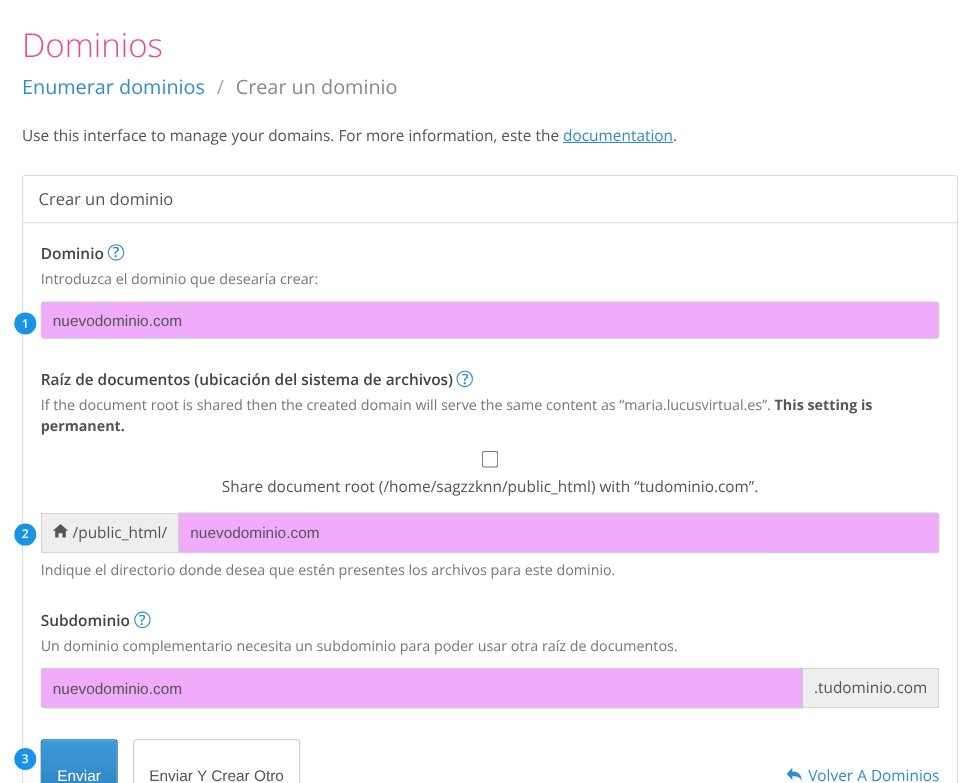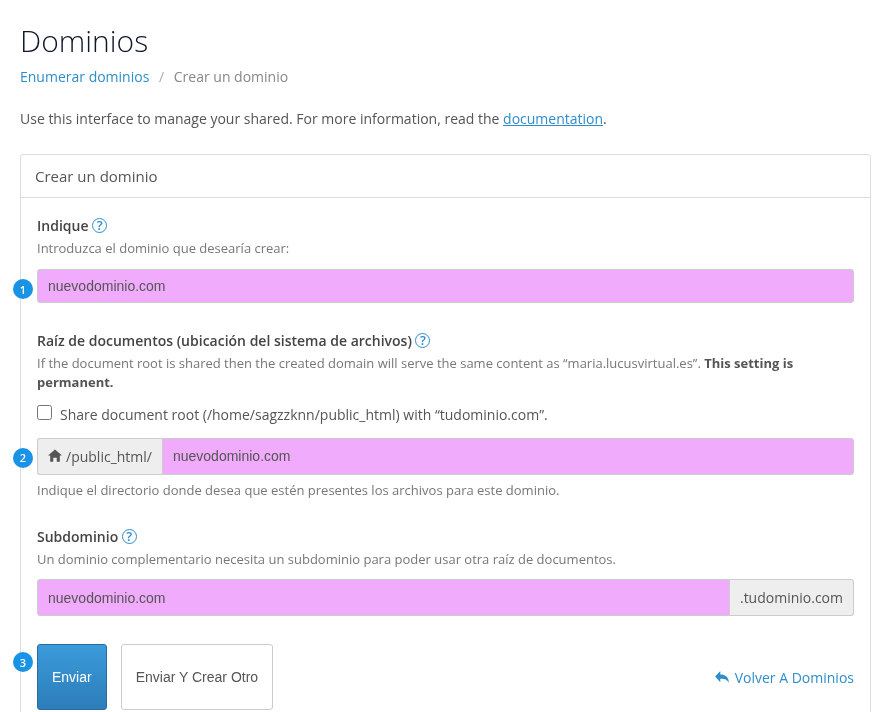--- a/index.html
+++ b/index.html
@@ -6,26 +6,26 @@
   body {
     font-family: -apple-system, BlinkMacSystemFont, "Segoe UI", "Open Sans", Helvetica, Arial, sans-serif;
     font-size: 14px;
     color: #555;
     background: #fff;
     padding: 20px;
   }
   .page-title {
     font-size: 30px;
     font-weight: 300;
-    color: #0f172a;
+    color: #ec4899;
     margin-bottom: 6px;
   }
   .breadcrumb {
     margin-bottom: 22px;
-    font-size: 14px;
+    font-size: 18px;
   }
   .breadcrumb a { color: #2f8dca; text-decoration: none; }
   .breadcrumb .sep { color: #aaa; margin: 0 6px; }
   .breadcrumb .current { color: #888; }
   .intro { color: #555; margin-bottom: 24px; line-height: 1.6; }
   .intro a { color: #2f8dca; text-decoration: underline; }
   .panel {
     border: 1px solid #ddd;
     border-radius: 3px;
     margin-bottom: 20px;
@@ -87,24 +87,25 @@
     white-space: nowrap;
   }
   .input-group-addon:first-child { border-right: none; border-radius: 3px 0 0 3px; }
   .input-group-addon:last-child { border-left: none; border-radius: 0 3px 3px 0; }
   .input-group .form-control { border-radius: 0; flex: 1; }
   .input-group .form-control:first-child { border-radius: 3px 0 0 3px; }
   .input-group .form-control:last-child { border-radius: 0 3px 3px 0; }
   .input-group .form-control.single-right { border-radius: 0 3px 3px 0; }
   .checkbox-row {
     display: flex;
-    align-items: flex-start;
+    align-items: center;
     gap: 8px;
     margin: 12px 0 14px;
     color: #555;
+    flex-direction: column;
   }
   .checkbox-row input[type="checkbox"] { width: 15px; height: 15px; cursor: pointer; }
   .post-input-text { color: #777; font-size: 13px; margin-top: 6px; }
   .actions-row {
     display: flex;
     align-items: center;
     gap: 14px;
     position: relative;
   }
   .btn {
@@ -157,31 +158,31 @@
 
 <h1 class="page-title">Dominios</h1>
 
 <div class="breadcrumb">
   <a href="#">Enumerar dominios</a>
   <span class="sep">/</span>
   <span class="current">Crear un dominio</span>
 </div>
 
 <p class="intro">
-  <span>Use this interface to manage your shared. For more information, read the </span><a href="#">documentation</a><span>.</span>
+  <span>Use this interface to manage your domains. For more information, este the </span><a href="#">documentation</a><span>.</span>
 </p>
 
 <div class="panel">
   <div class="panel-header">Crear un dominio</div>
   <div class="panel-body">
 
     <div class="form-group">
       <div class="step-badge step-1">1</div>
       <div>
-        <span class="form-label">Indique</span>
+        <span class="form-label">Dominio</span>
         <span class="help-icon">?</span>
       </div>
       <div class="helper-text">Introduzca el dominio que desearía crear:</div>
       <input class="form-control" type="text" value="nuevodominio.com" style="">
     </div>
 
     <div class="form-group">
       <div>
         <span class="form-label">Raíz de documentos (ubicación del sistema de archivos)</span>
         <span class="help-icon">?</span>

